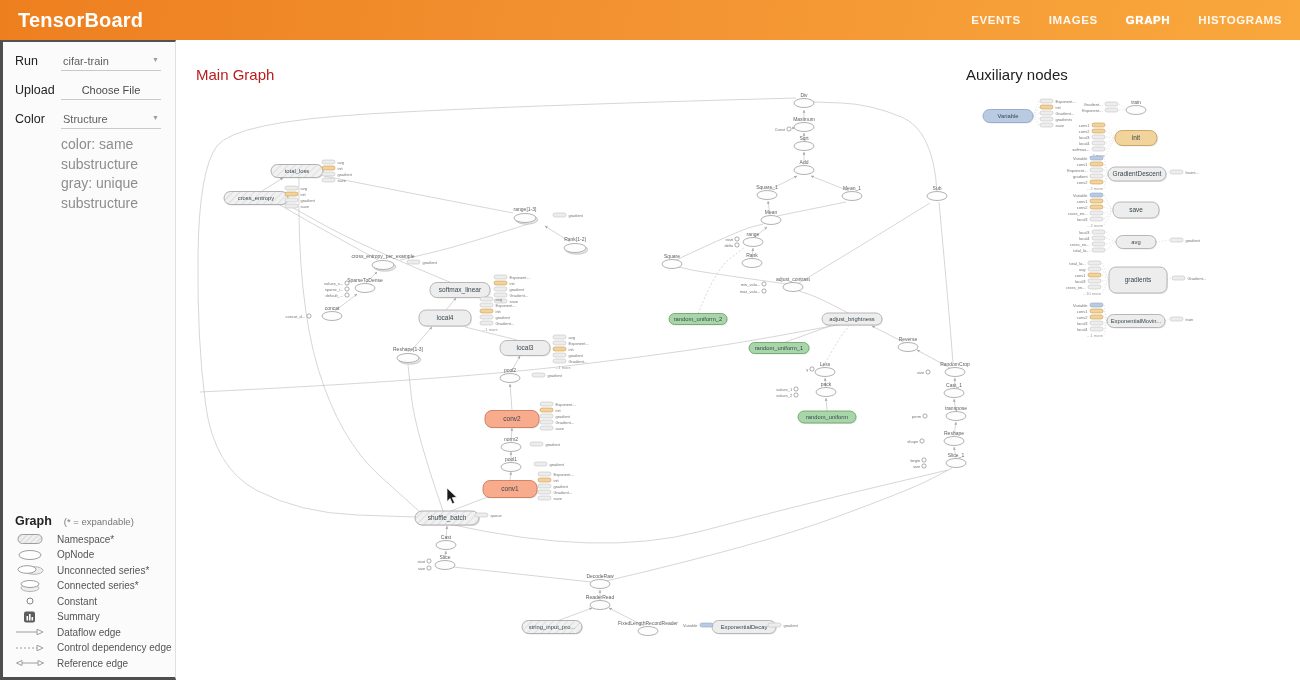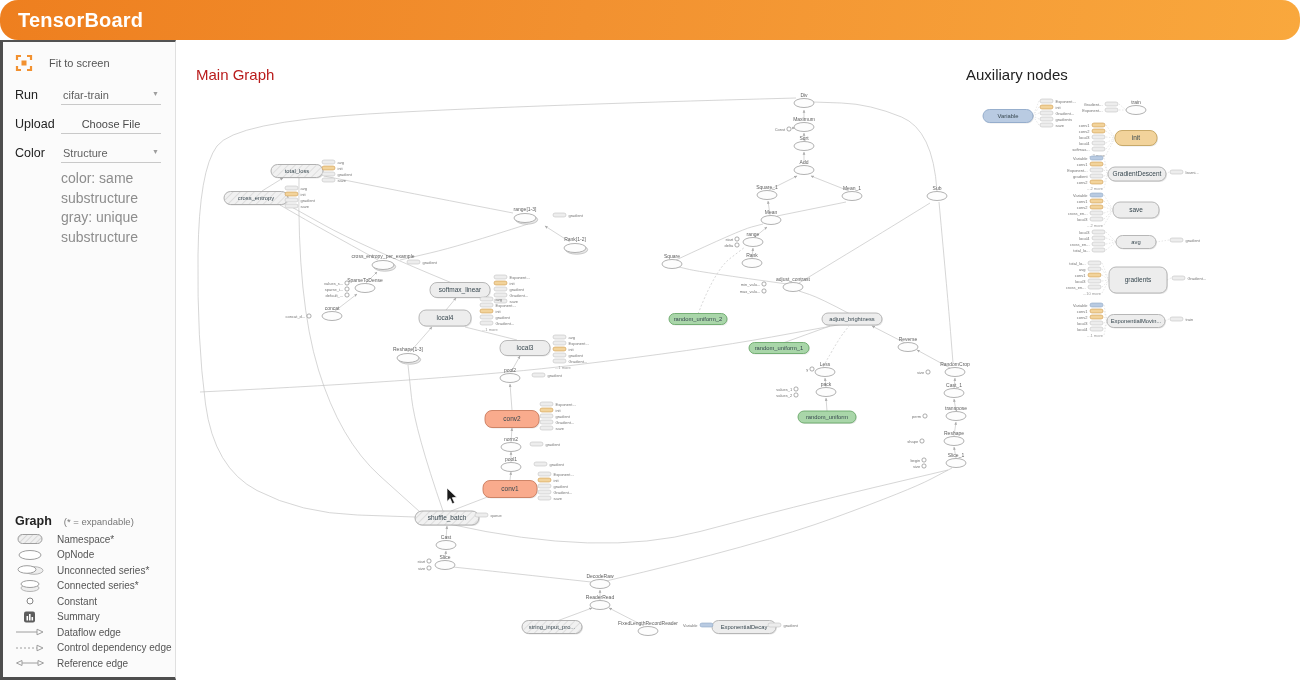--- a/index.html
+++ b/index.html
@@ -2,21 +2,21 @@
 <html><head>
 <meta charset="utf-8">
 <style>
   html,body{margin:0;padding:0;}
   body{width:1300px;height:680px;overflow:hidden;position:relative;
        font-family:"Liberation Sans",sans-serif;background:#fff;}
 
   
   .tb-header{position:absolute;top:0;left:0;width:1300px;height:40px;
     background:linear-gradient(100deg,#ee7f1f 0%,#f29130 45%,#f9a83d 100%);
-    display:flex;align-items:center;padding:0 18px;box-sizing:border-box;z-index:30;border-radius:18px;}
+    display:flex;align-items:center;padding:0 18px;box-sizing:border-box;z-index:30;}
   .tb-title{color:#fff;font-size:20px;font-weight:700;letter-spacing:.2px;}
   .tb-nav{margin-left:auto;display:flex;gap:28px;}
   .tb-nav-item{color:rgba(255,255,255,.92);font-size:11.5px;font-weight:700;
     letter-spacing:.6px;cursor:pointer;}
   .tb-nav-item.active{color:#fff;text-shadow:0 0 1px #fff;}
 
   
   .sidebar{position:absolute;top:40px;left:0;width:176px;height:640px;
     background:#fbfbfb;box-sizing:border-box;z-index:20;
     border-left:3px solid #4e4e4e;border-top:2px solid #525252;border-bottom:3px solid #4e4e4e;
@@ -43,30 +43,29 @@
   
   .main-title{position:absolute;left:196px;top:66px;font-size:15px;color:#b91c1c;z-index:15;}
   .aux-title{position:absolute;left:966px;top:66px;font-size:15px;color:#212121;z-index:15;}
   #graph-svg{position:absolute;top:0;left:0;z-index:5;}
 </style>
 </head>
 <body>
 
 <div class="tb-header">
   <div class="tb-title">TensorBoard</div>
+  <div class="tb-nav">
+      <div class="tb-nav-item">EVENTS</div>
+      <div class="tb-nav-item">IMAGES</div>
+      <div class="tb-nav-item active">GRAPH</div>
+      <div class="tb-nav-item">HISTOGRAMS</div>
+    </div>
 </div>
 
 <div class="sidebar">
-  <div class="fit-row">
-    <svg width="18" height="18" viewBox="0 0 18 18">
-      <path d="M2 6 V2 H6 M12 2 H16 V6 M16 12 V16 H12 M6 16 H2 V12" fill="none" stroke="#f29130" stroke-width="2.2"></path>
-      <rect x="6.5" y="6.5" width="5" height="5" fill="#f29130"></rect>
-    </svg>
-    <span class="fit-label">Fit to screen</span>
-  </div>
 
   <div class="ctl-row">
     <span class="ctl-label">Run</span>
     <div class="selectbox">
       <span>cifar-train</span>
       <span class="caret">▼</span>
     </div>
   </div>
 
   <div class="ctl-row">

